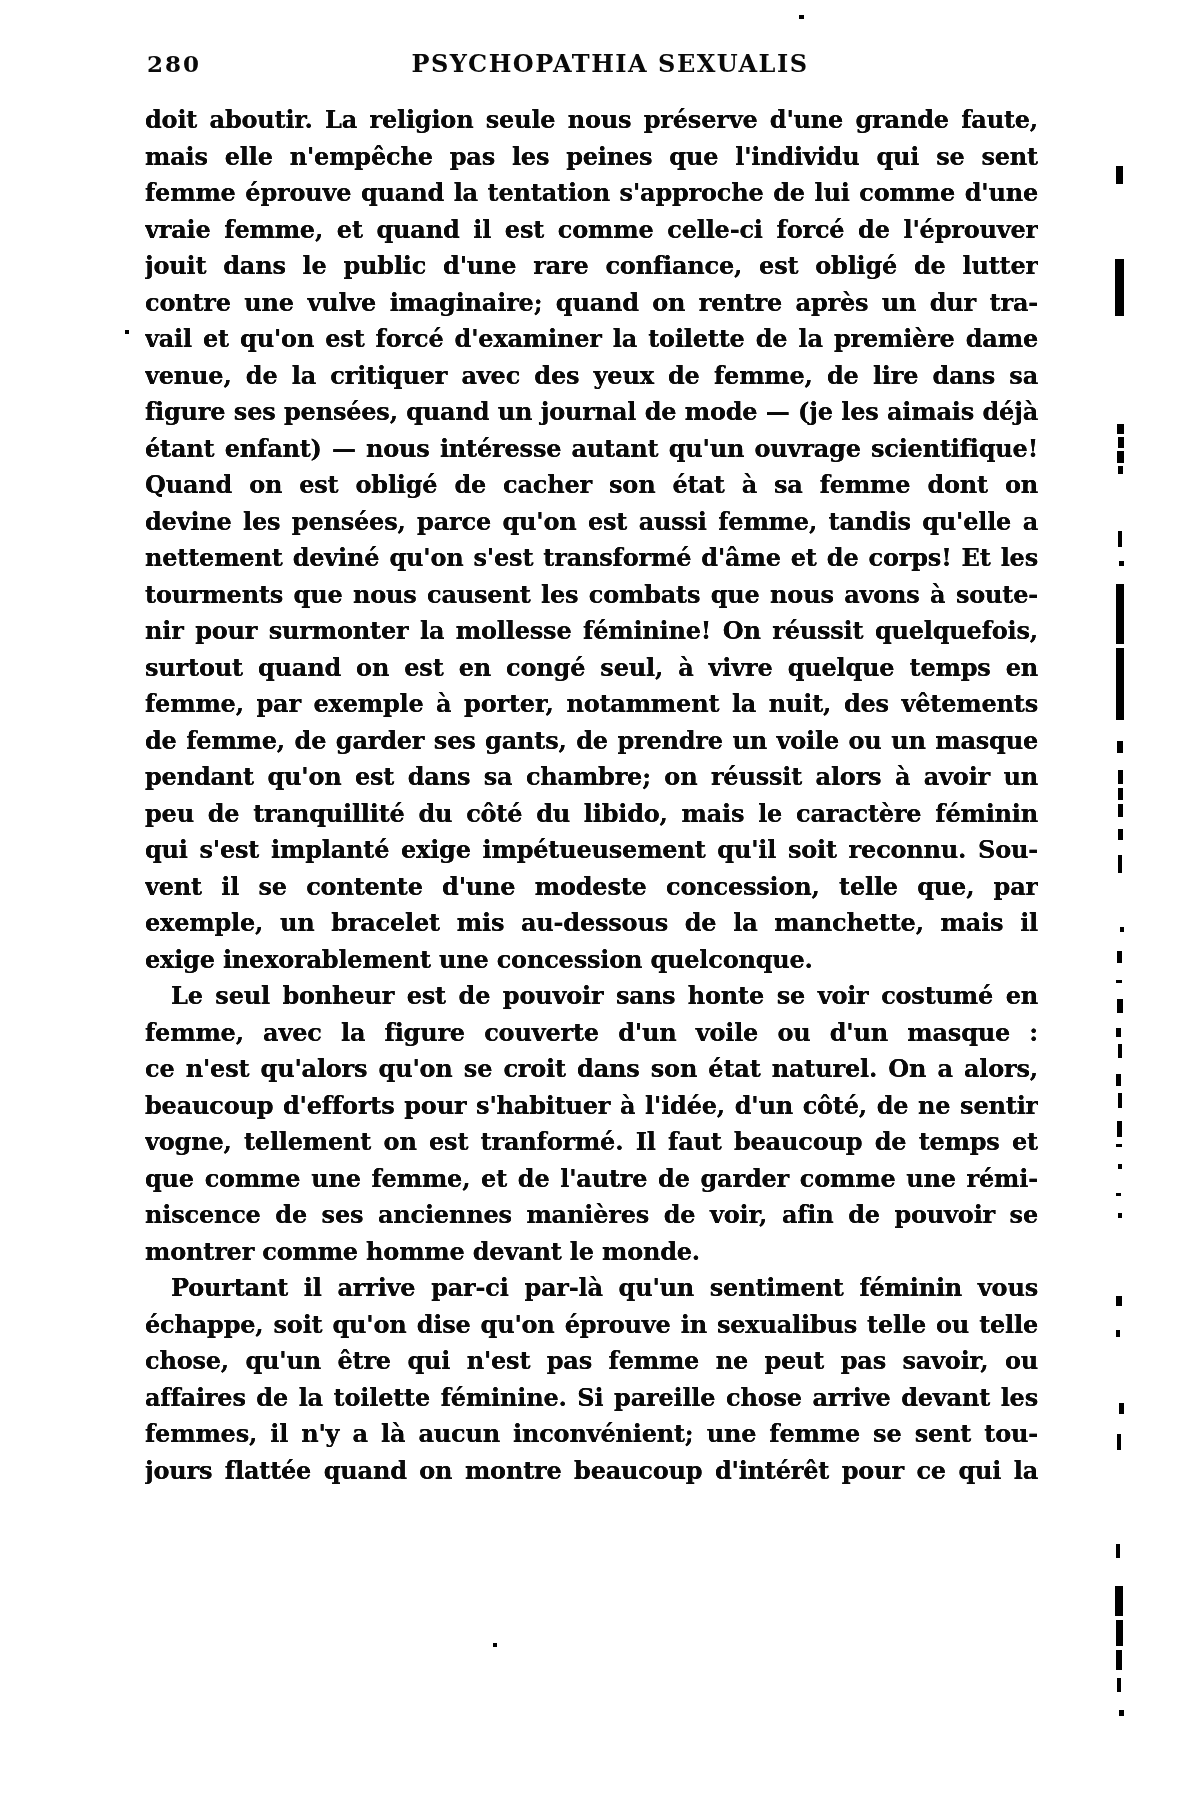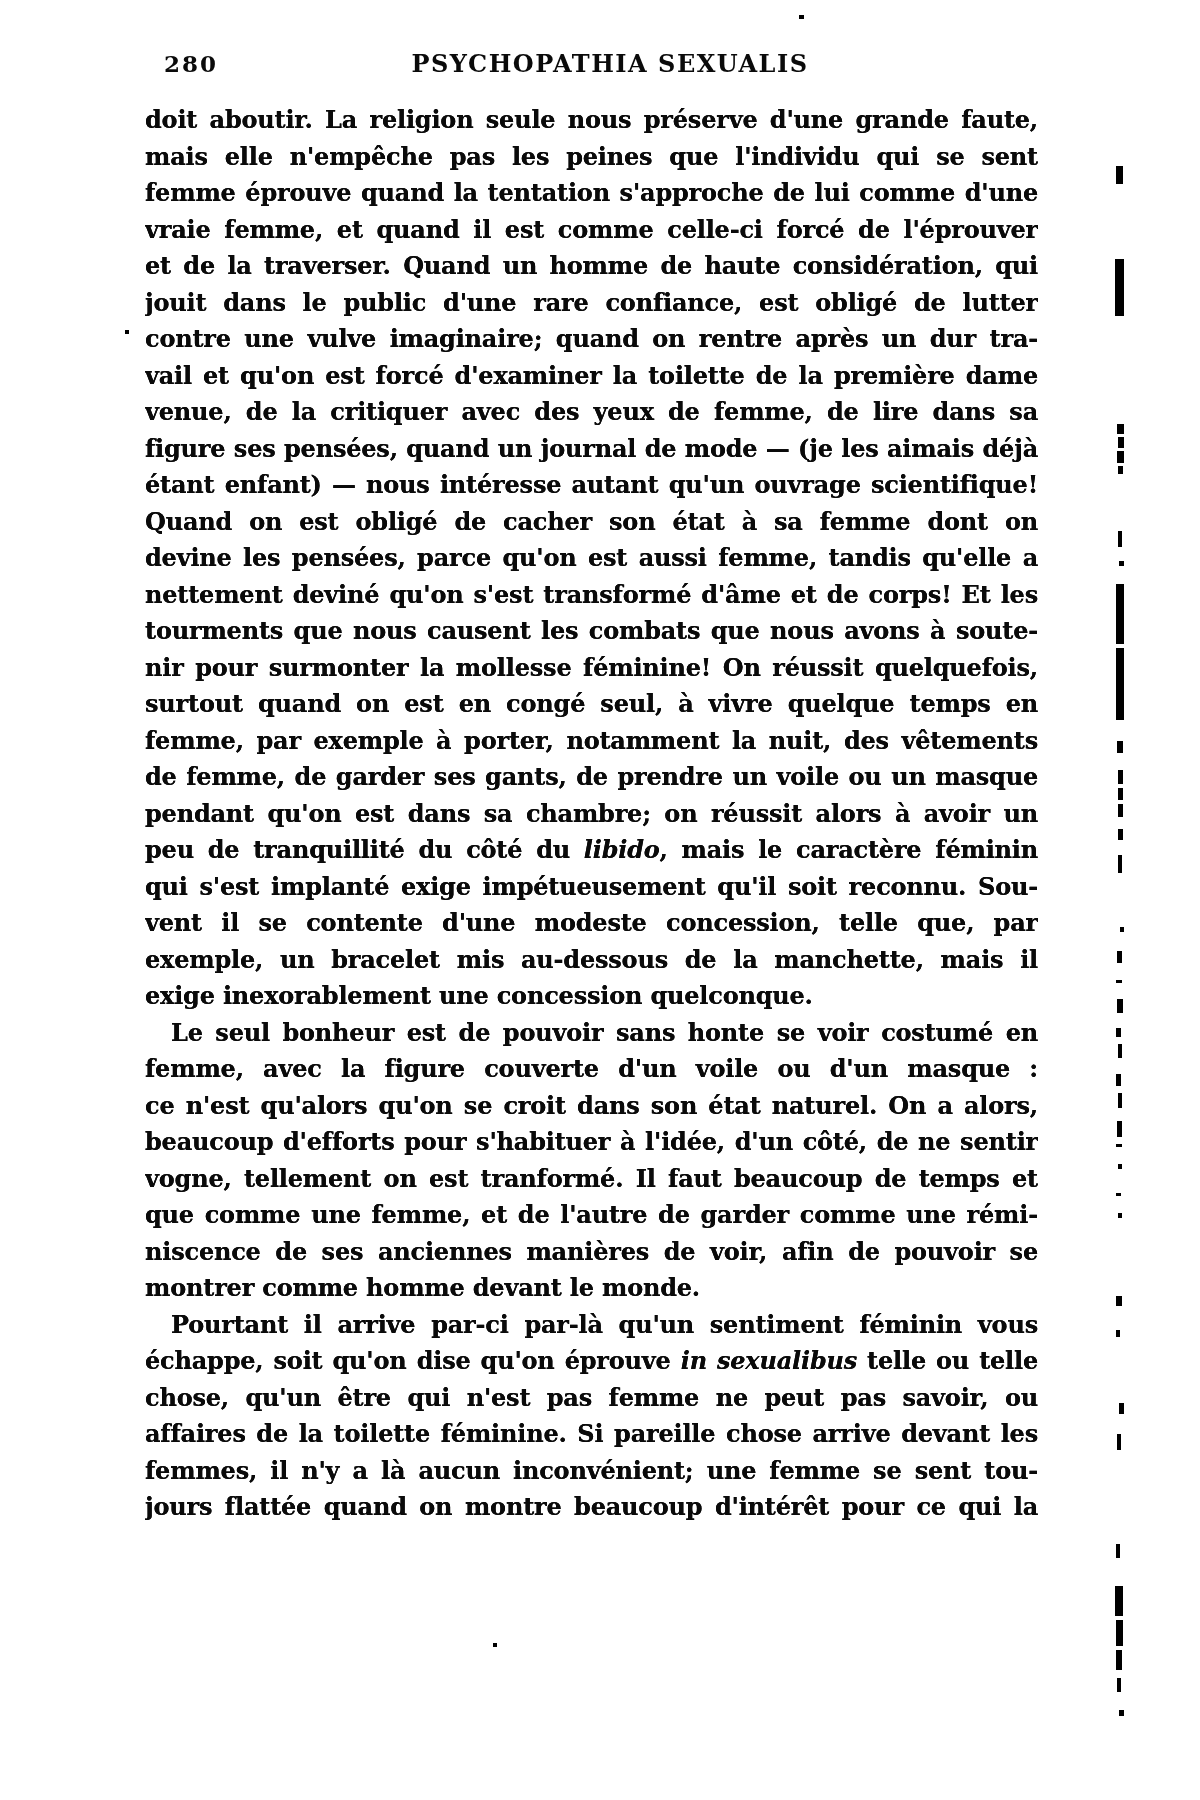--- a/index.html
+++ b/index.html
@@ -7,21 +7,21 @@
     position: relative;
     width: 1200px;
     height: 1800px;
     background: #ffffff;
     overflow: hidden;
     font-family: "DejaVu Serif", serif;
     color: #0a0a0a;
   }
   .pageno {
     position: absolute;
-    left: 164px;
+    left: 147px;
     top: 50px;
     font-size: 23px;
     font-weight: bold;
     letter-spacing: 2px;
   }
   .running-title {
     position: absolute;
     left: 145px;
     top: 49px;
     width: 930px;
@@ -44,38 +44,37 @@
     height: 36.5px;
     letter-spacing: -0.2px;
     text-align: justify;
     text-align-last: justify;
     overflow: hidden;
     white-space: nowrap;
     text-shadow: 0 0 0.5px #000;
   }
   .line.end { text-align-last: left; }
   .line.indent { text-indent: 26px; }
-  .it { font-style: italic; }
+  .it { }
   .art {
     position: absolute;
     background: #000;
   }
 </style>
 </head>
 <body>
 
 <div class="page">
   <span class="pageno">280</span>
   <div class="running-title">PSYCHOPATHIA SEXUALIS</div>
   <div class="body-text">
       <div class="line"><span>doit aboutir. La religion seule nous préserve d'une grande faute,</span></div>
       <div class="line"><span>mais elle n'empêche pas les peines que l'individu qui se sent</span></div>
       <div class="line"><span>femme éprouve quand la tentation s'approche de lui comme d'une</span></div>
       <div class="line"><span>vraie femme, et quand il est comme celle-ci forcé de l'éprouver</span></div>
-      <div class="line"><span>et de la traverser. Quand un homme de haute considération, qui</span></div>
       <div class="line"><span>jouit dans le public d'une rare confiance, est obligé de lutter</span></div>
       <div class="line"><span>contre une vulve imaginaire; quand on rentre après un dur tra-</span></div>
       <div class="line"><span>vail et qu'on est forcé d'examiner la toilette de la première dame</span></div>
       <div class="line"><span>venue, de la critiquer avec des yeux de femme, de lire dans sa</span></div>
       <div class="line"><span>figure ses pensées, quand un journal de mode — (je les aimais déjà</span></div>
       <div class="line"><span>étant enfant) — nous intéresse autant qu'un ouvrage scientifique!</span></div>
       <div class="line"><span>Quand on est obligé de cacher son état à sa femme dont on</span></div>
       <div class="line"><span>devine les pensées, parce qu'on est aussi femme, tandis qu'elle a</span></div>
       <div class="line"><span>nettement deviné qu'on s'est transformé d'âme et de corps! Et les</span></div>
       <div class="line"><span>tourments que nous causent les combats que nous avons à soute-</span></div>

